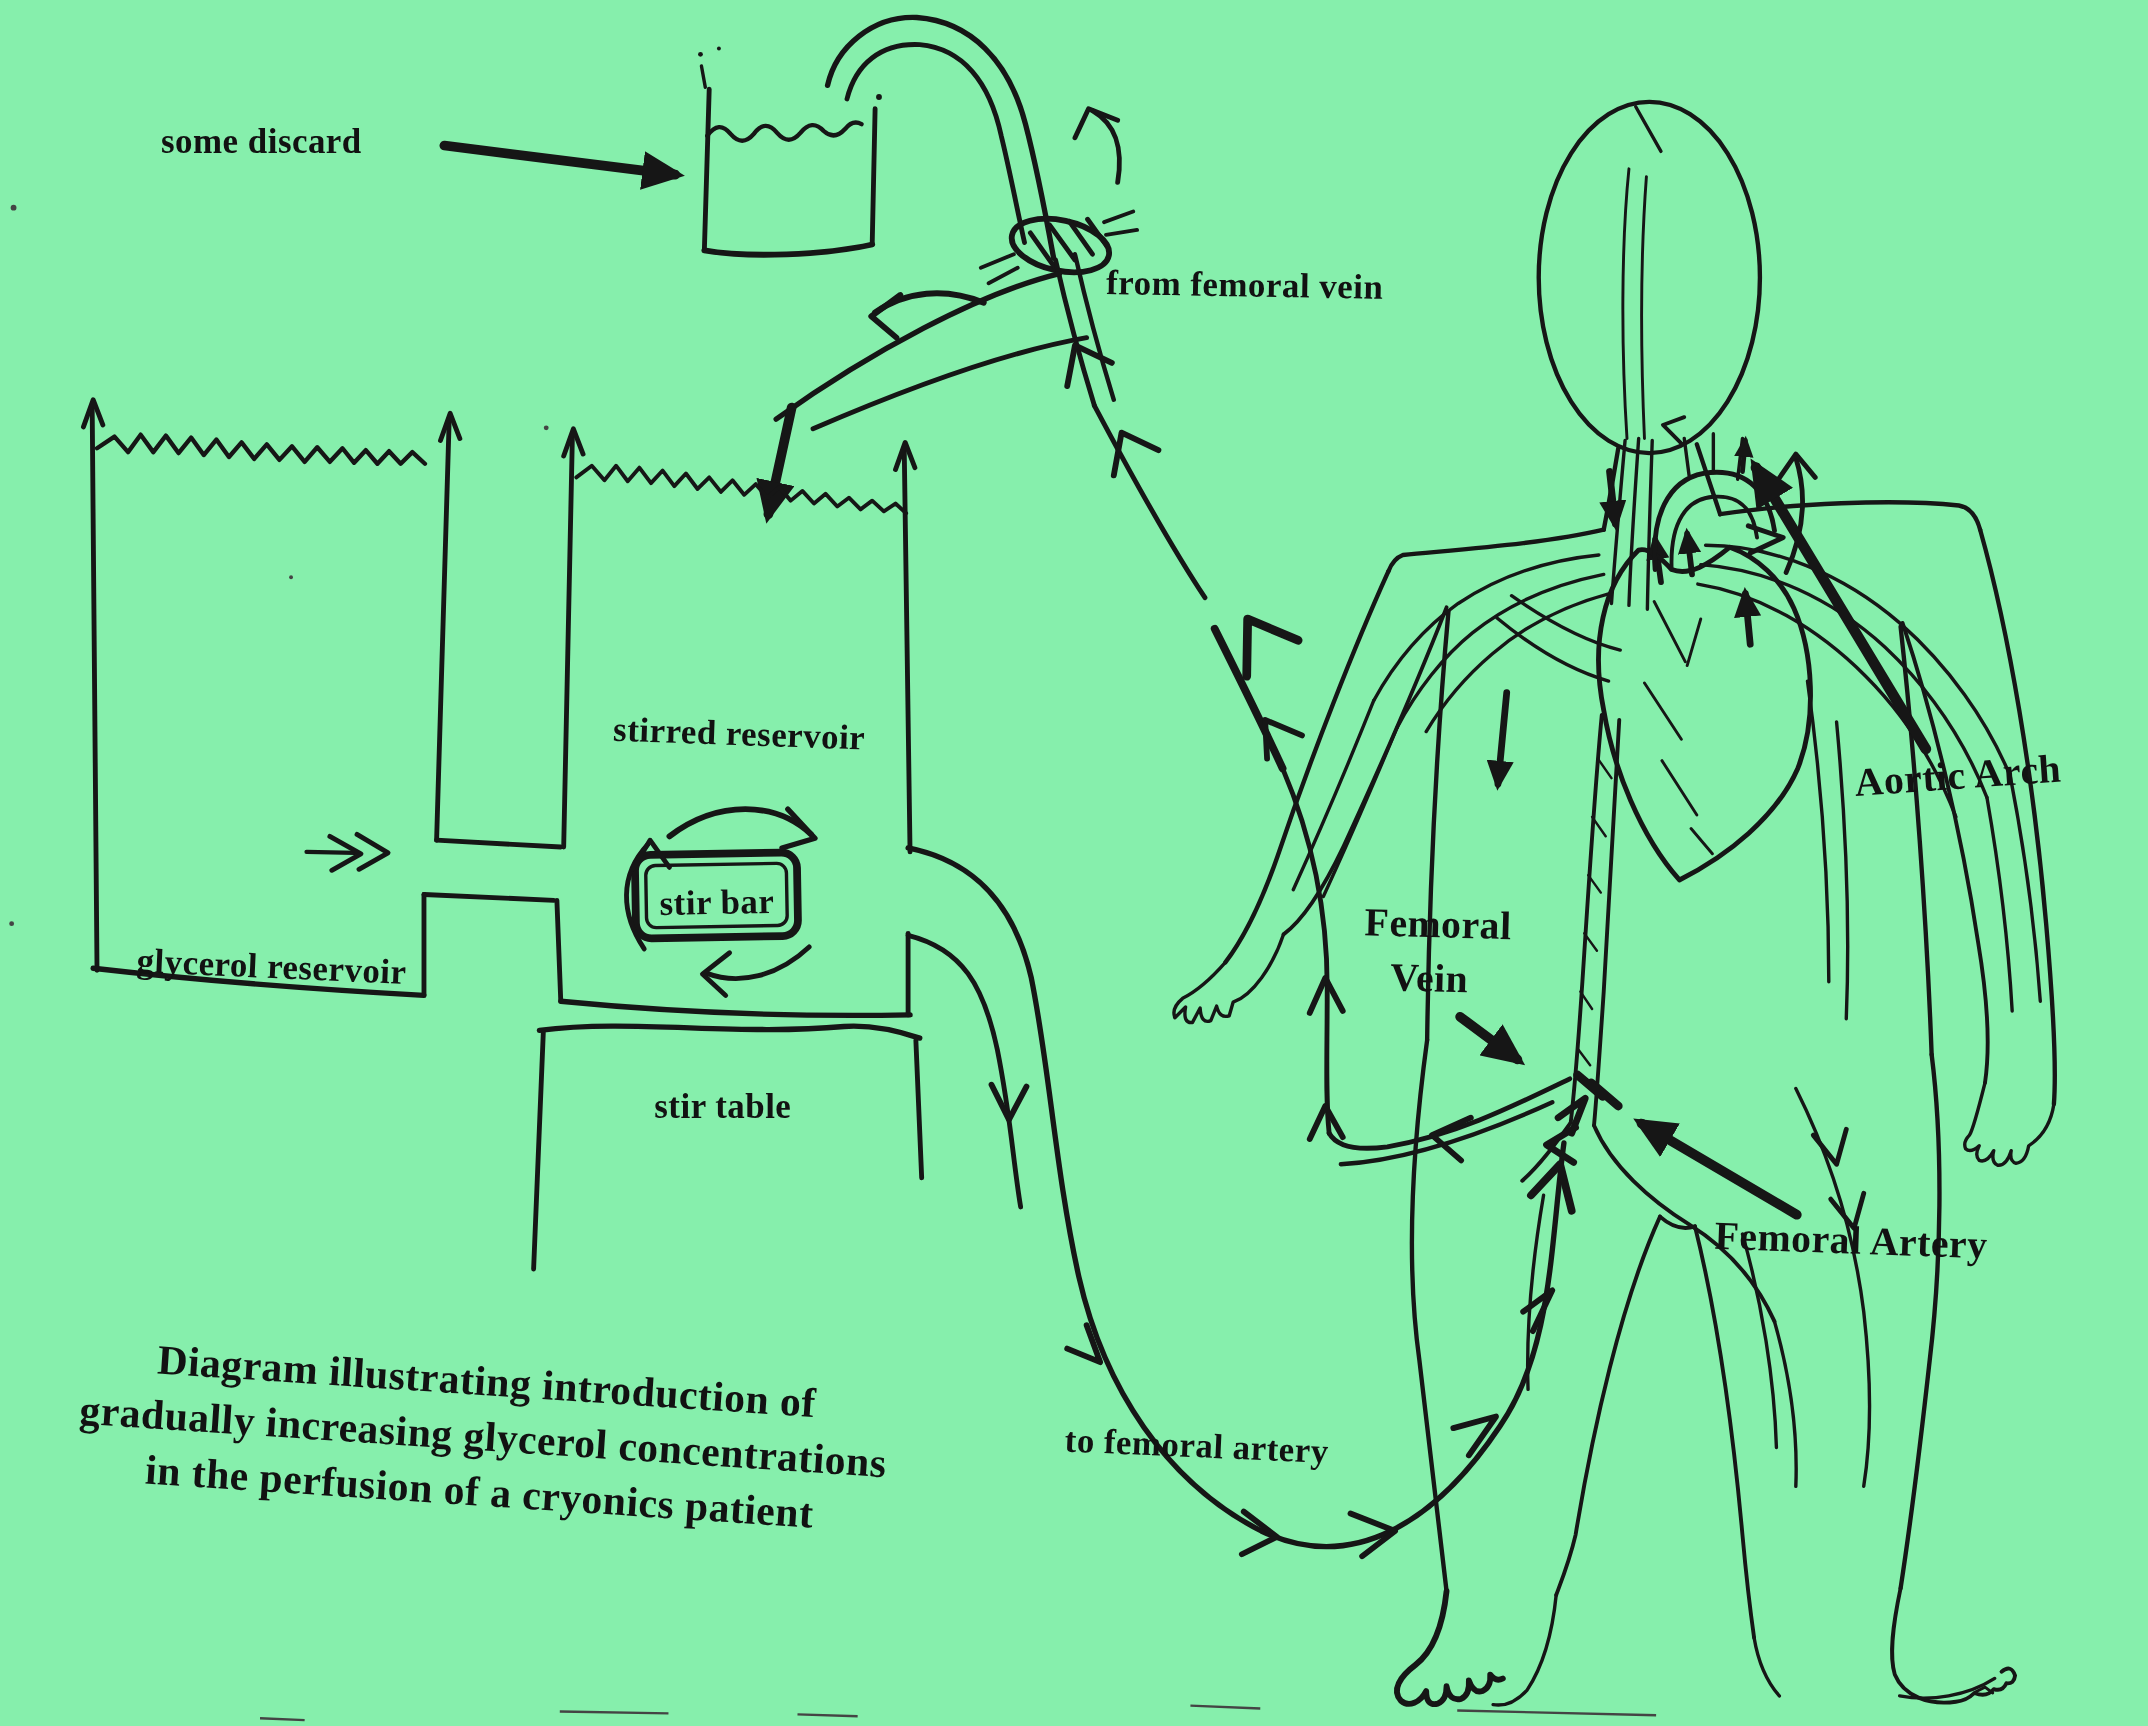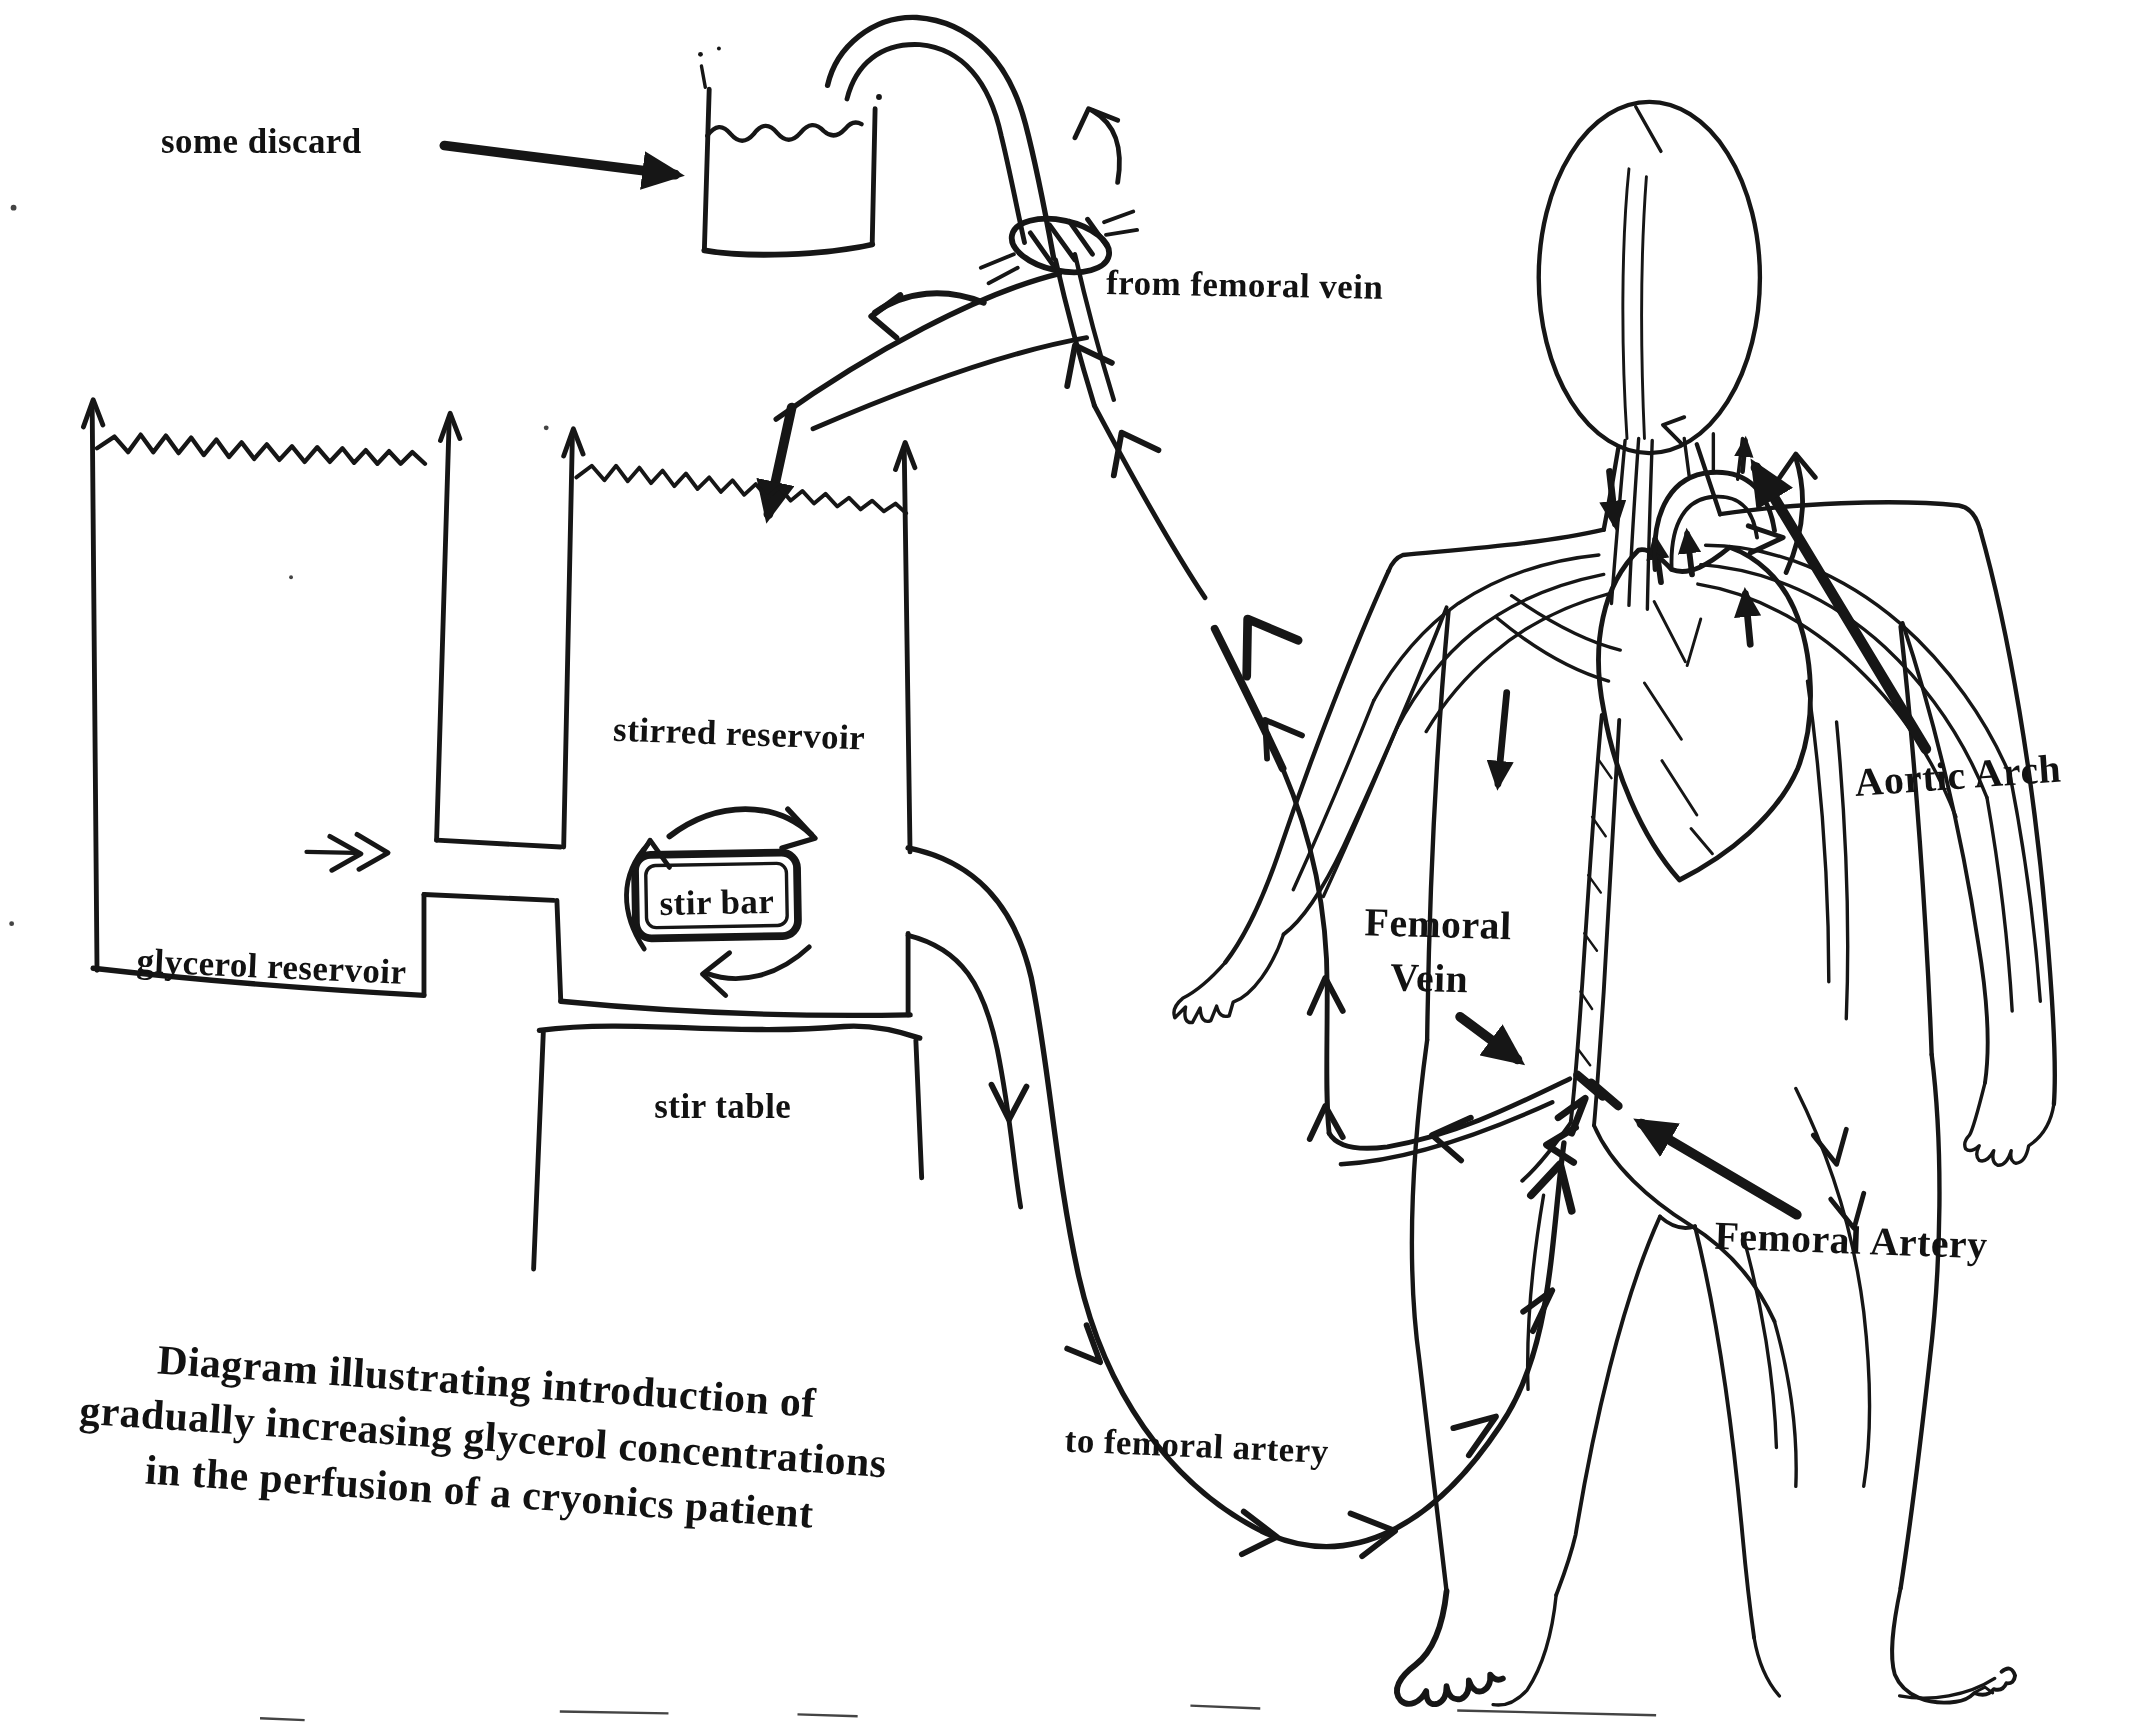--- a/index.html
+++ b/index.html
@@ -1,16 +1,16 @@
 <!DOCTYPE html>
 <html><head>
 <meta charset="utf-8">
 <style>
   html,body{margin:0;padding:0;background:#e8e8e8;}
-  .page{position:relative;width:2148px;height:1726px;background:#ffffff;margin:0 auto;overflow:hidden;}
+  .page{position:relative;width:2148px;height:1726px;background:#86efac;margin:0 auto;overflow:hidden;}
   svg{position:absolute;left:0;top:0;width:100%;height:100%;}
   .ink{stroke:#161616;fill:none;stroke-linecap:round;stroke-linejoin:round;}
   .fill-ink{fill:#161616;stroke:none;}
   text{font-family:"Liberation Serif","DejaVu Serif",serif;font-weight:bold;fill:#121212;letter-spacing:0.5px;}
   .lbl{font-size:36px;}
   .lbl-lg{font-size:41px;}
   .cap{font-size:43px;}
 </style>
 </head>
 <body>

